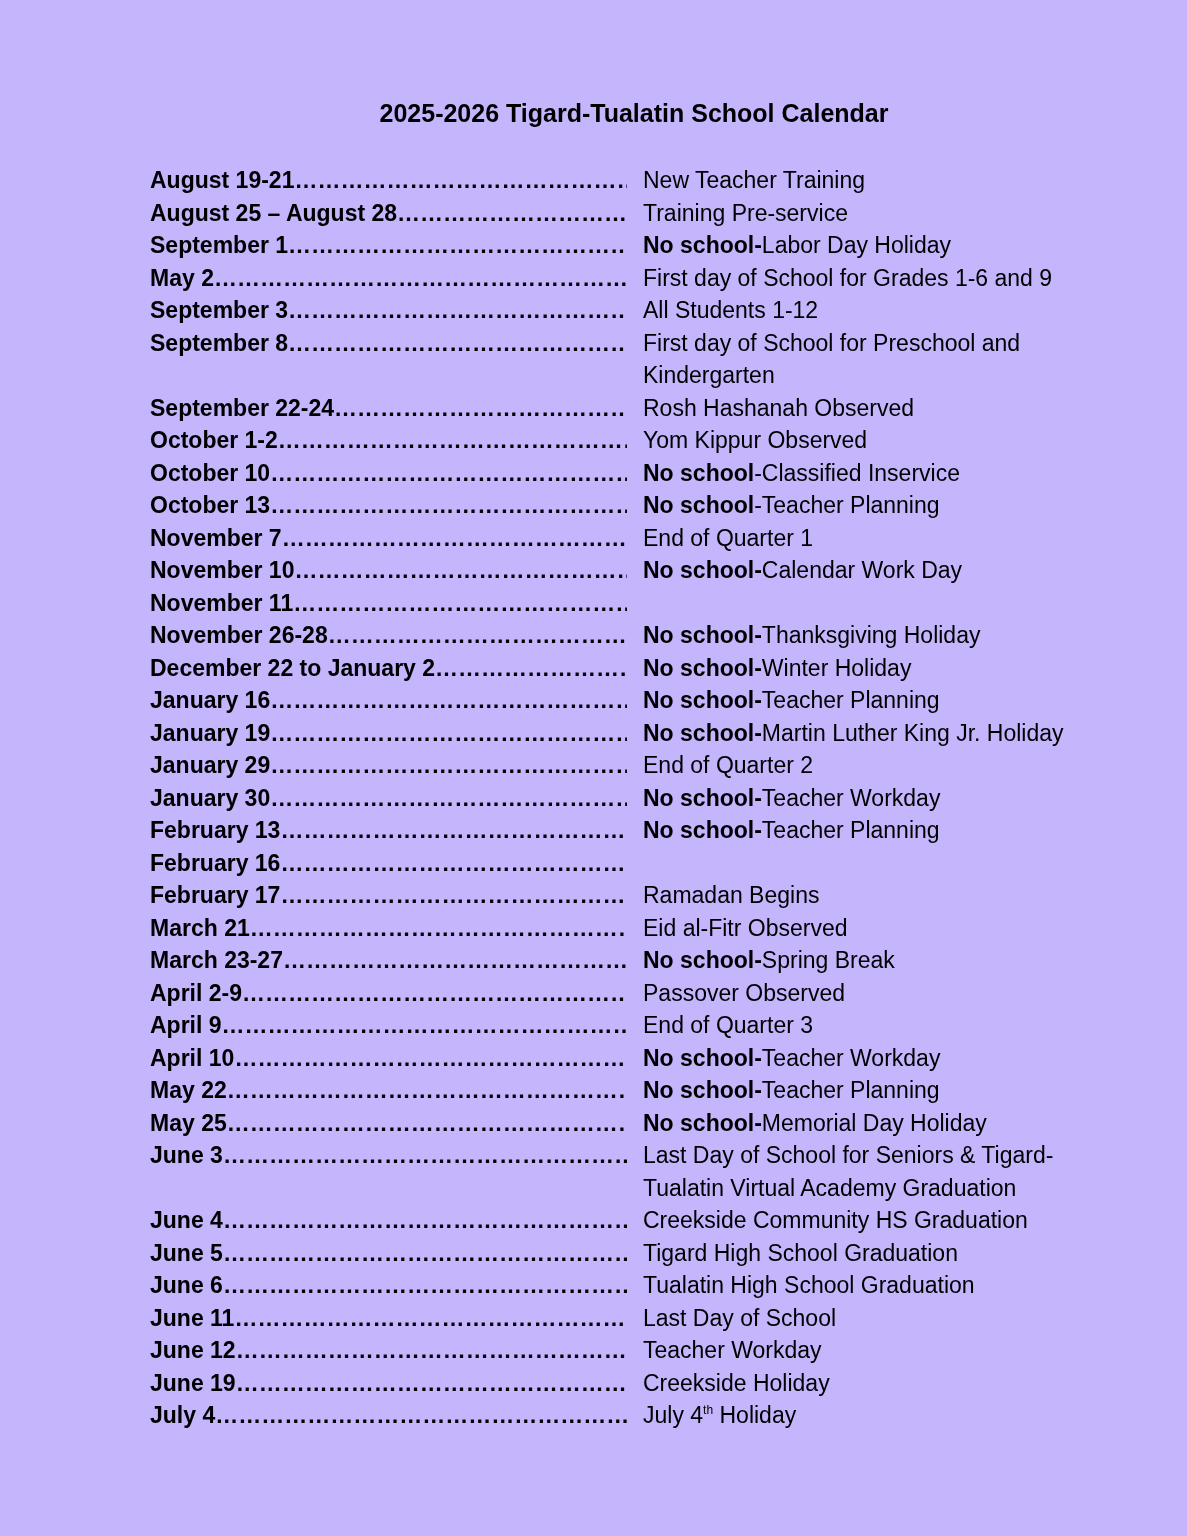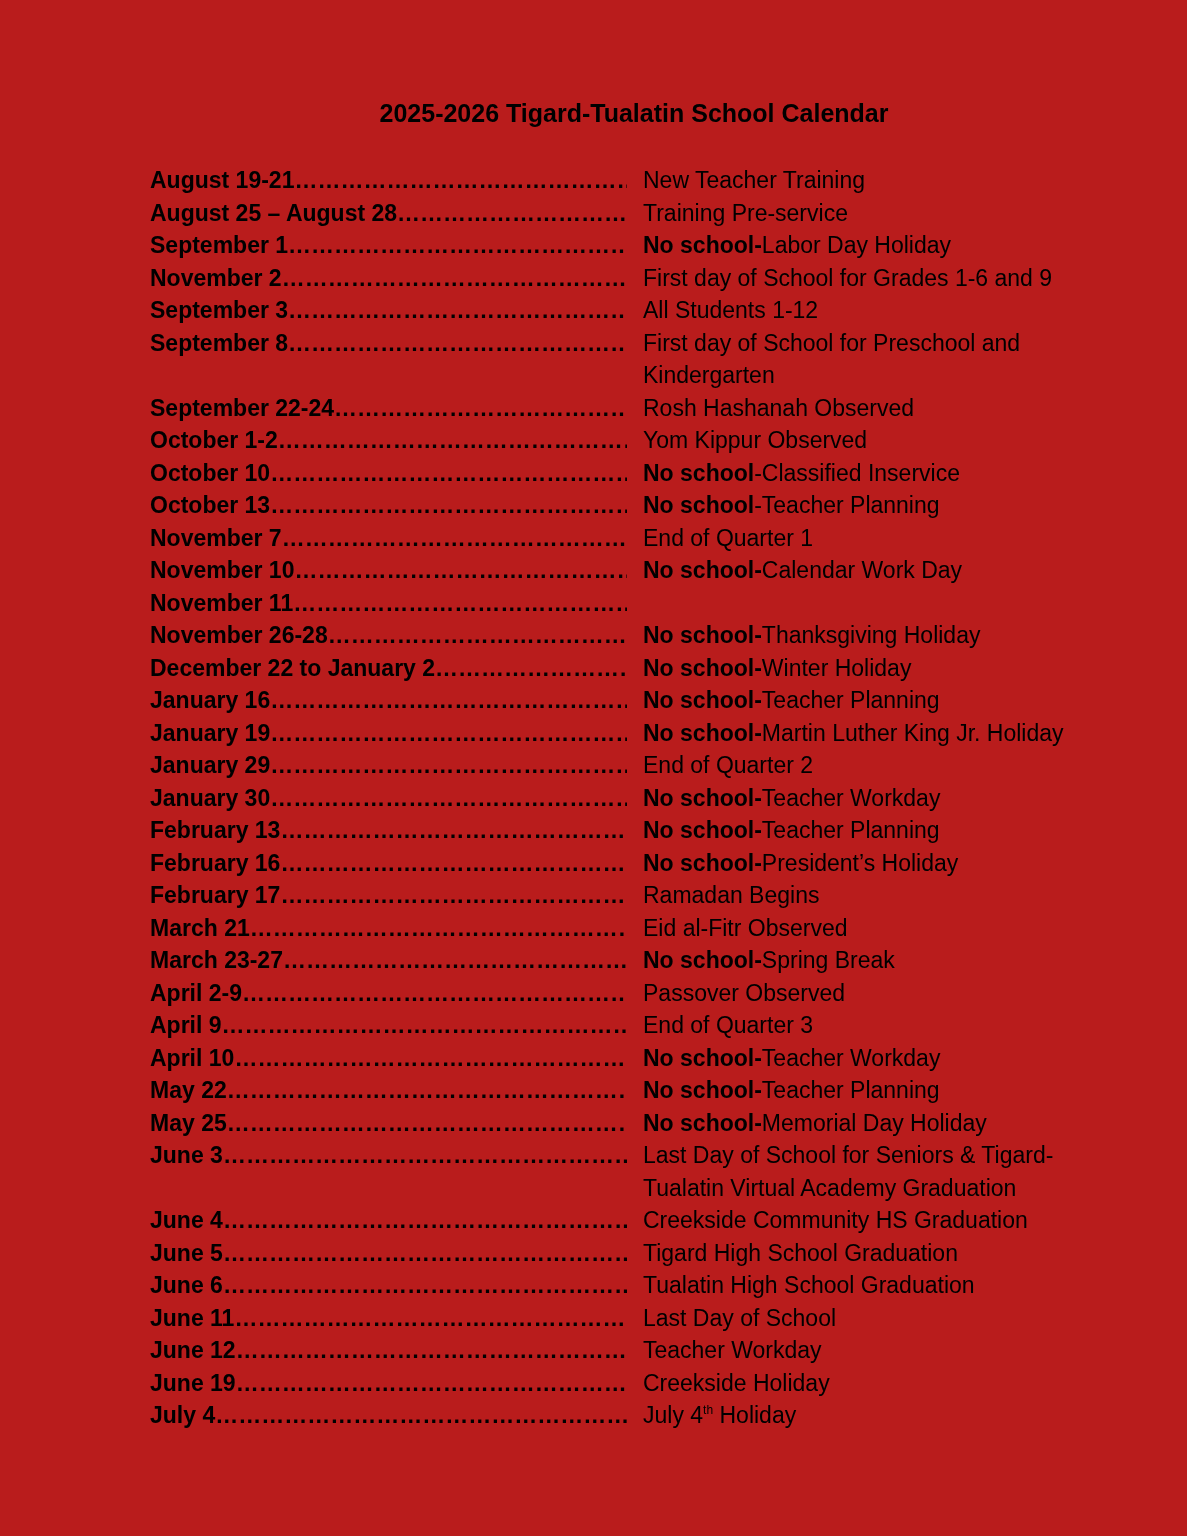--- a/index.html
+++ b/index.html
@@ -4,21 +4,21 @@
 <style>
   html, body {
     margin: 0;
     padding: 0;
     background: #ffffff;
   }
   .page {
     position: relative;
     width: 1187px;
     height: 1536px;
-    background: #b91c1c;
+    background: #c4b5fd;
     color: #000000;
     font-family: "Liberation Sans", "DejaVu Sans", sans-serif;
     box-sizing: border-box;
     padding: 98px 69px 0 150px;
     overflow: hidden;
   }
   .title {
     font-size: 25px;
     font-weight: 700;
     line-height: 30px;
@@ -88,21 +88,21 @@
       </div>
       <div class="row">
         <div class="left">
           <span class="date">September 1</span>
           <span class="leader">……………………………………………………………………………………………………………………………………</span>
         </div>
         <div class="desc"><span class="b">No school-</span><span>Labor Day Holiday</span></div>
       </div>
       <div class="row">
         <div class="left">
-          <span class="date">November 2</span>
+          <span class="date">May 2</span>
           <span class="leader">……………………………………………………………………………………………………………………………………</span>
         </div>
         <div class="desc"><span>First day of School for Grades 1-6 and 9</span></div>
       </div>
       <div class="row">
         <div class="left">
           <span class="date">September 3</span>
           <span class="leader">……………………………………………………………………………………………………………………………………</span>
         </div>
         <div class="desc"><span>All Students 1-12</span></div>
@@ -209,21 +209,20 @@
           <span class="date">February 13</span>
           <span class="leader">……………………………………………………………………………………………………………………………………</span>
         </div>
         <div class="desc"><span class="b">No school-</span><span>Teacher Planning</span></div>
       </div>
       <div class="row">
         <div class="left">
           <span class="date">February 16</span>
           <span class="leader">……………………………………………………………………………………………………………………………………</span>
         </div>
-        <div class="desc"><span class="b">No school-</span><span>President’s Holiday</span></div>
       </div>
       <div class="row">
         <div class="left">
           <span class="date">February 17</span>
           <span class="leader">……………………………………………………………………………………………………………………………………</span>
         </div>
         <div class="desc"><span>Ramadan Begins</span></div>
       </div>
       <div class="row">
         <div class="left">

